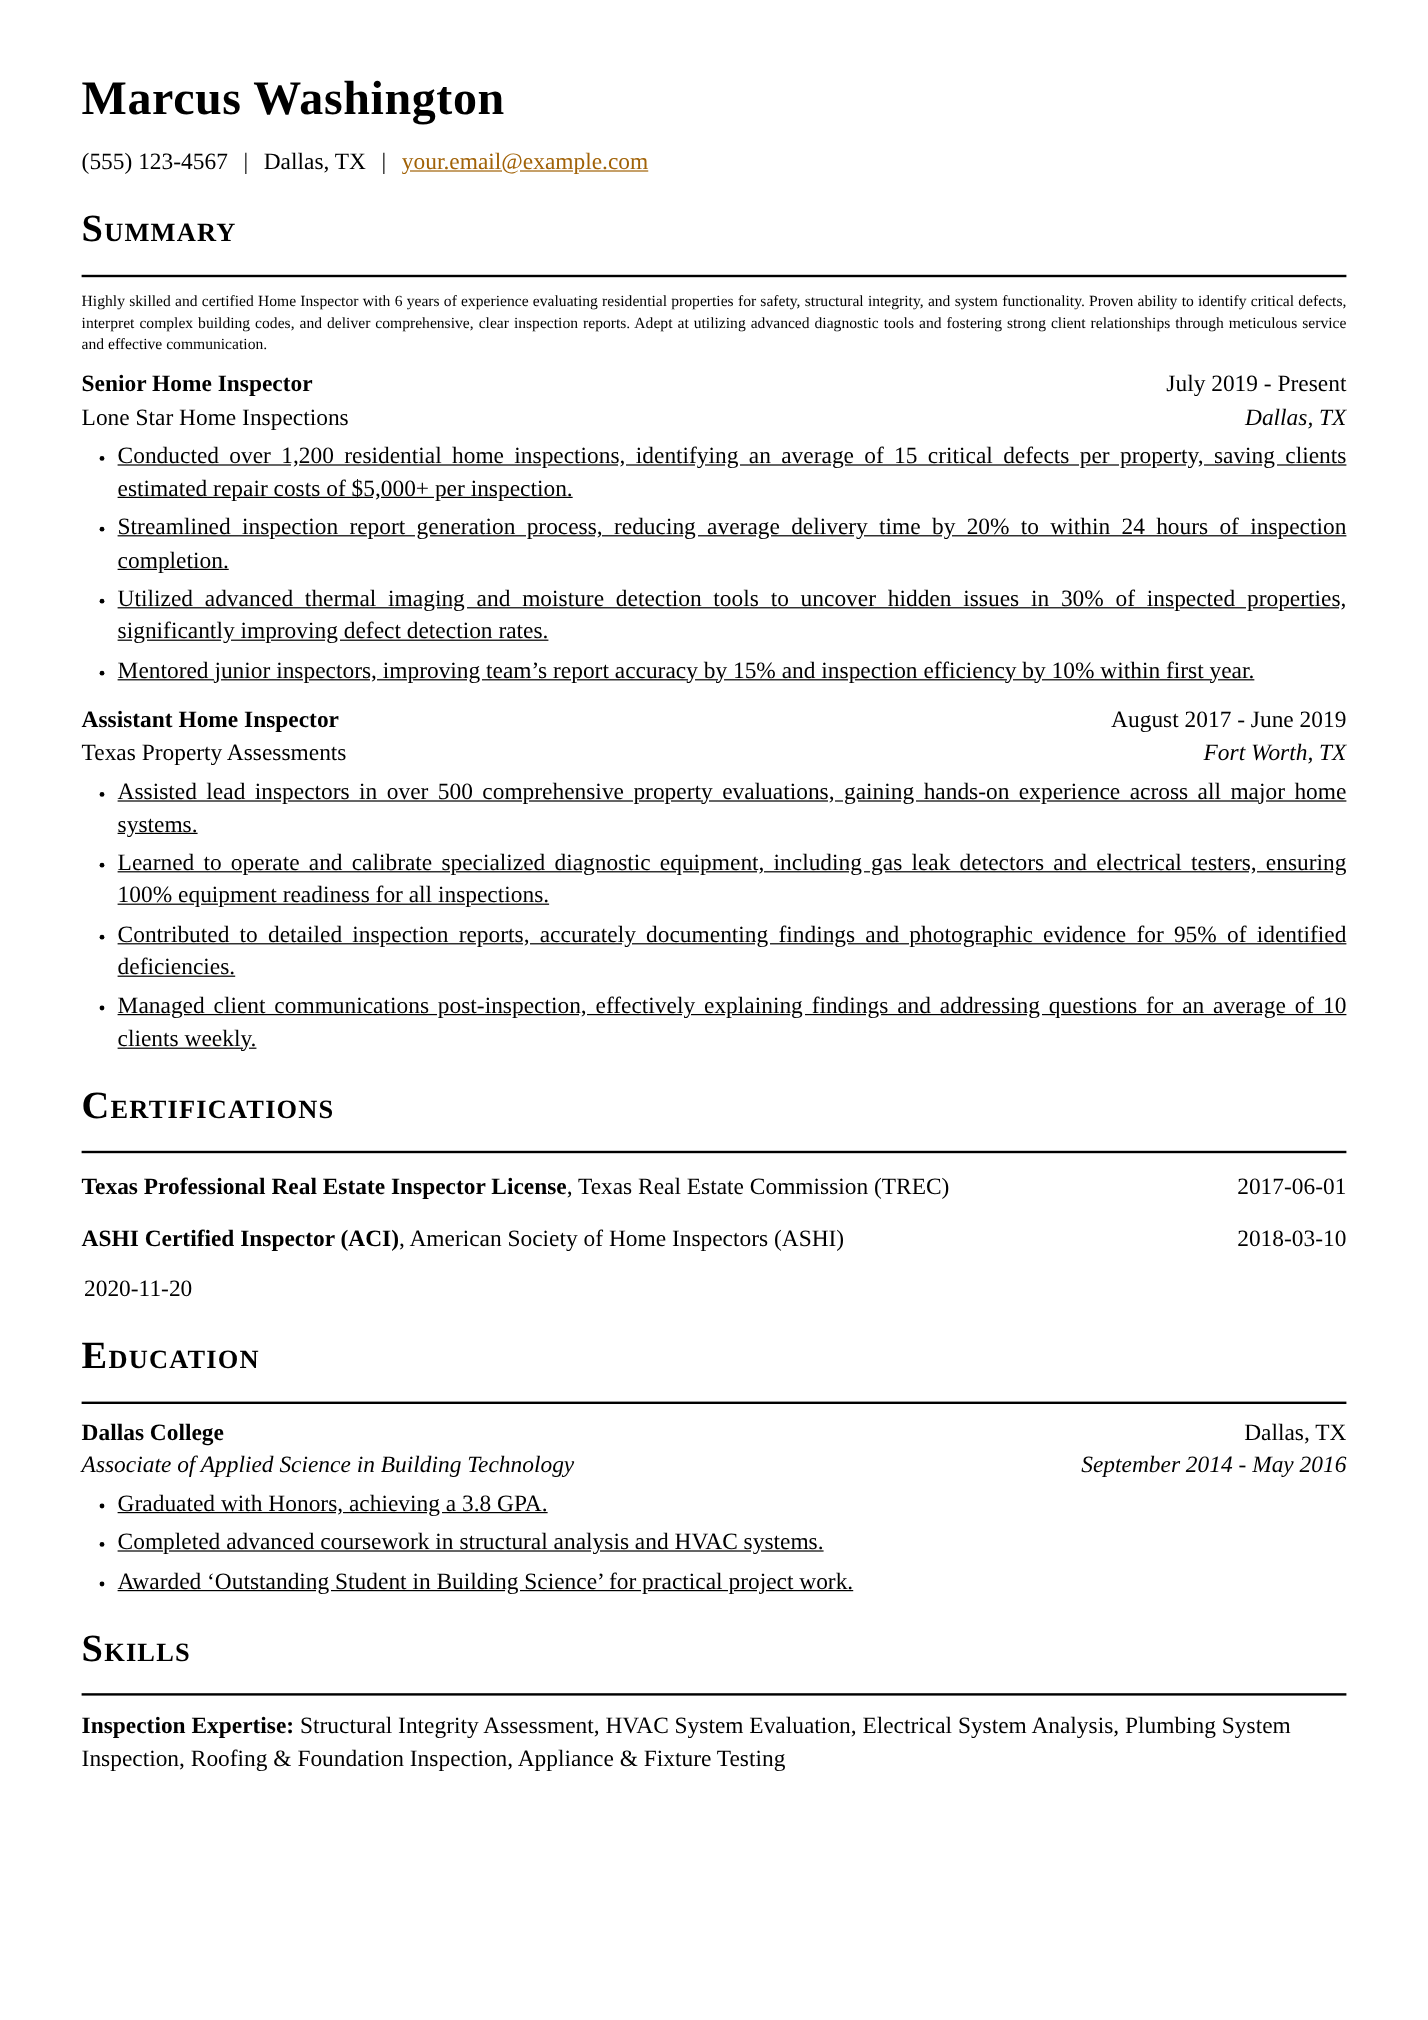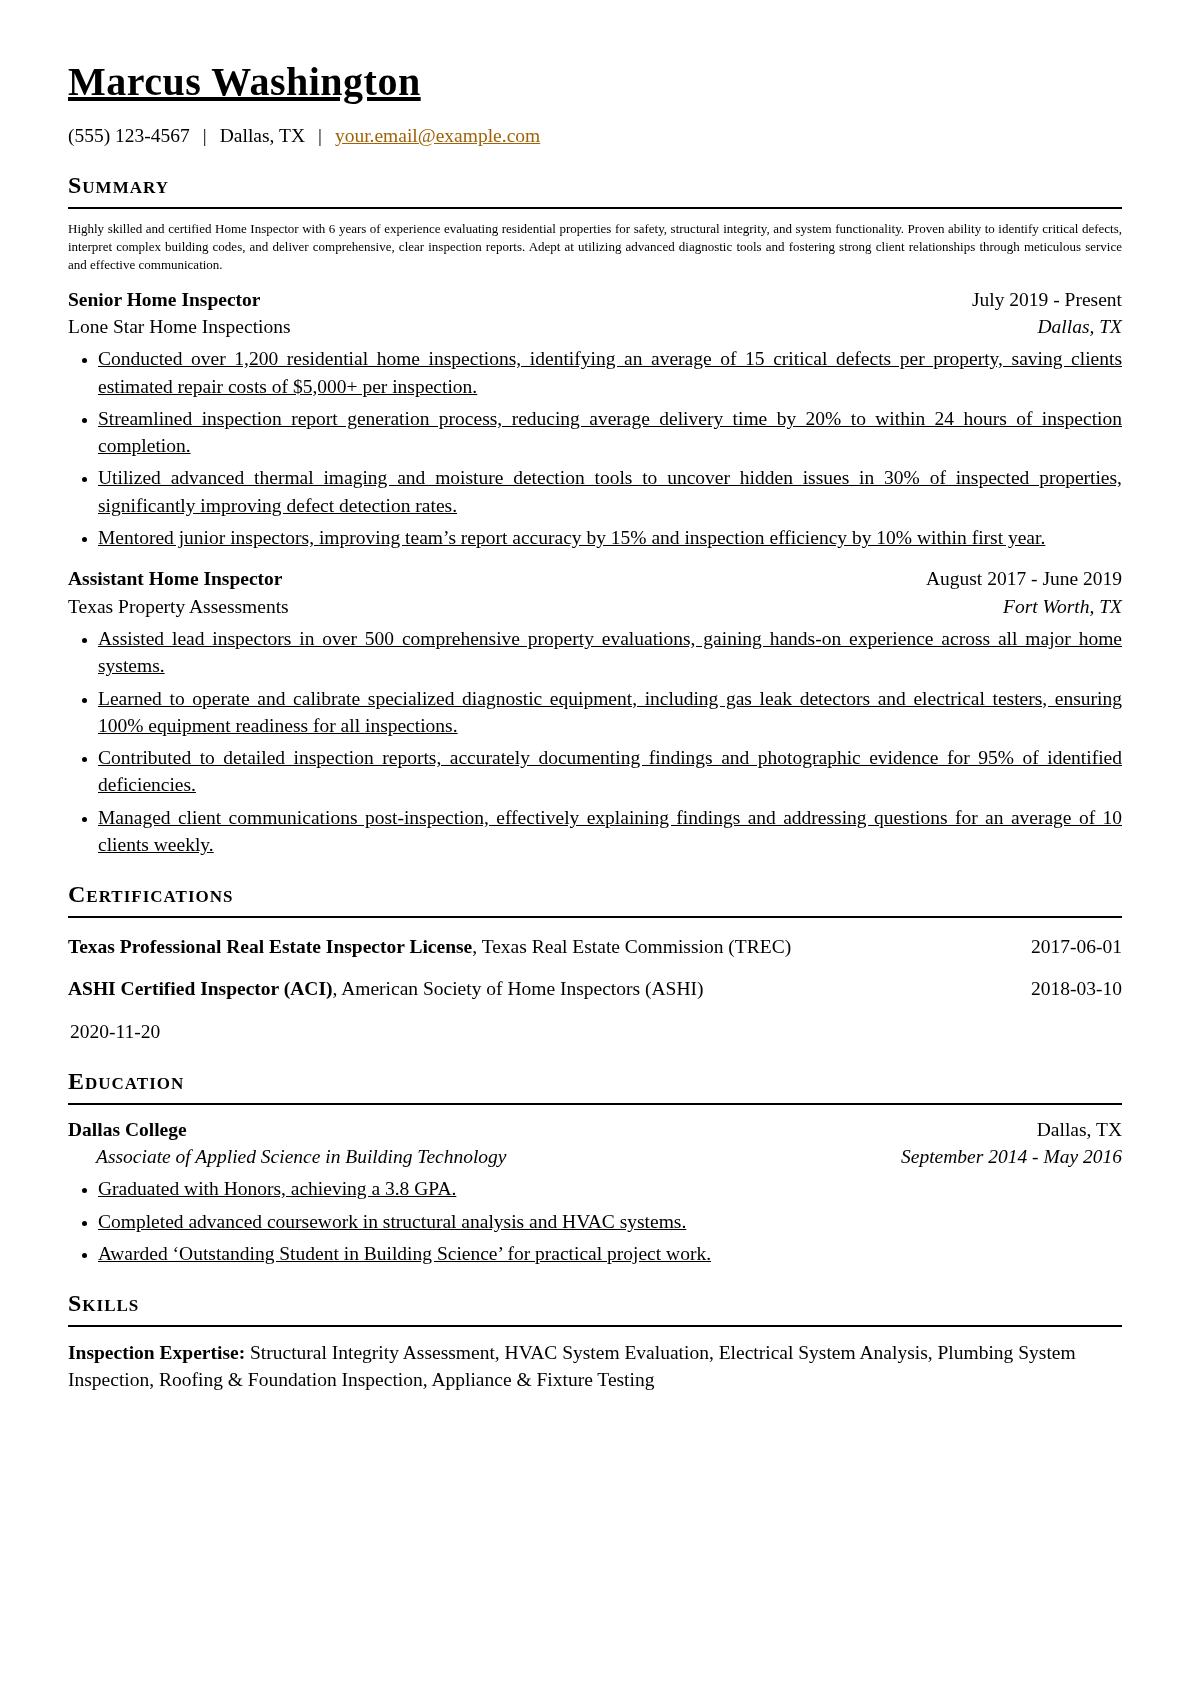--- a/index.html
+++ b/index.html
@@ -15,41 +15,40 @@
     padding: 50px 68px 0 68px;
     overflow: hidden;
     background: #ffffff;
   }
   .name {
     font-size: 40px;
     font-weight: 700;
     letter-spacing: 0.5px;
     margin: 10px 0 18px 0;
     line-height: 1.1;
-    text-decoration: underline;
   }
   .contact {
     font-size: 19.5px;
     line-height: 1.4;
   }
   .contact .sep {
     display: inline-block;
     padding: 0 13px;
   }
   .contact a {
     color: #a16207;
     text-decoration: underline;
   }
   .section-title {
     font-variant: small-caps;
-    font-size: 24px;
+    font-size: 32px;
     font-weight: 700;
     letter-spacing: 1px;
     border-bottom: 2.5px solid #000000;
-    padding-bottom: 7px;
+    padding-bottom: 19px;
     margin: 22px 0 0 0;
     line-height: 1.2;
   }
   .body-text {
     font-size: 13px;
     line-height: 1.4;
     text-align: justify;
     hyphens: auto;
     margin: 11px 0 0 0;
   }
@@ -80,21 +79,21 @@
     display: flex;
     justify-content: space-between;
     align-items: baseline;
     margin-top: 15px;
     font-size: 19.5px;
     line-height: 1.4;
   }
   .cert-name { font-weight: 700; }
   .cert-date { white-space: nowrap; padding-left: 2px; }
   .edu-header { margin-top: 11px; }
-  .degree-row { font-style: italic; margin-left: 28px; }
+  .degree-row { font-style: italic; }
   ul.edu-bullets { margin-bottom: 6px; }
   .skills-text {
     font-size: 19.5px;
     line-height: 1.4;
     margin: 12px 0 0 0;
     text-align: left;
   }
   .skills-label { font-weight: 700; }
 </style>
 </head>

